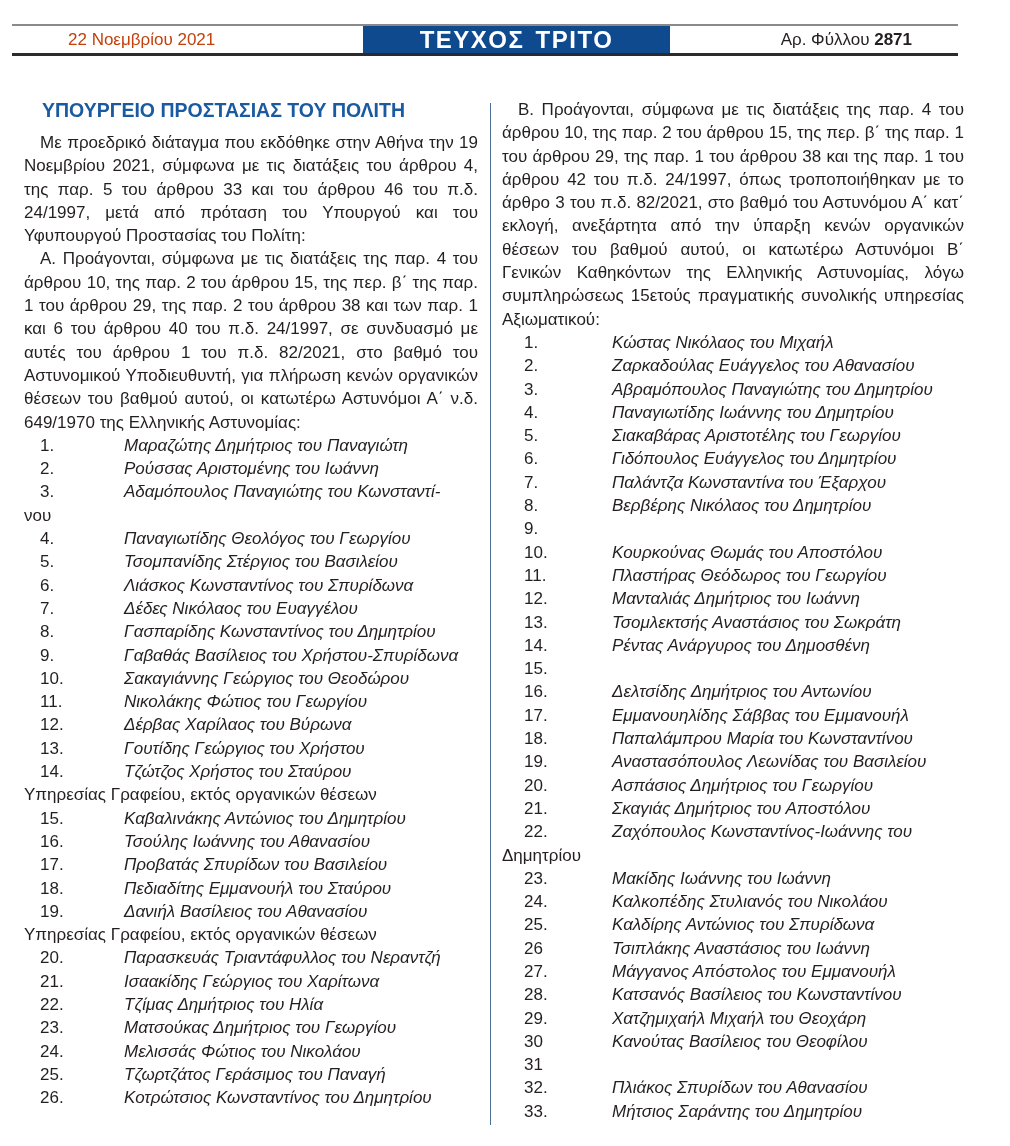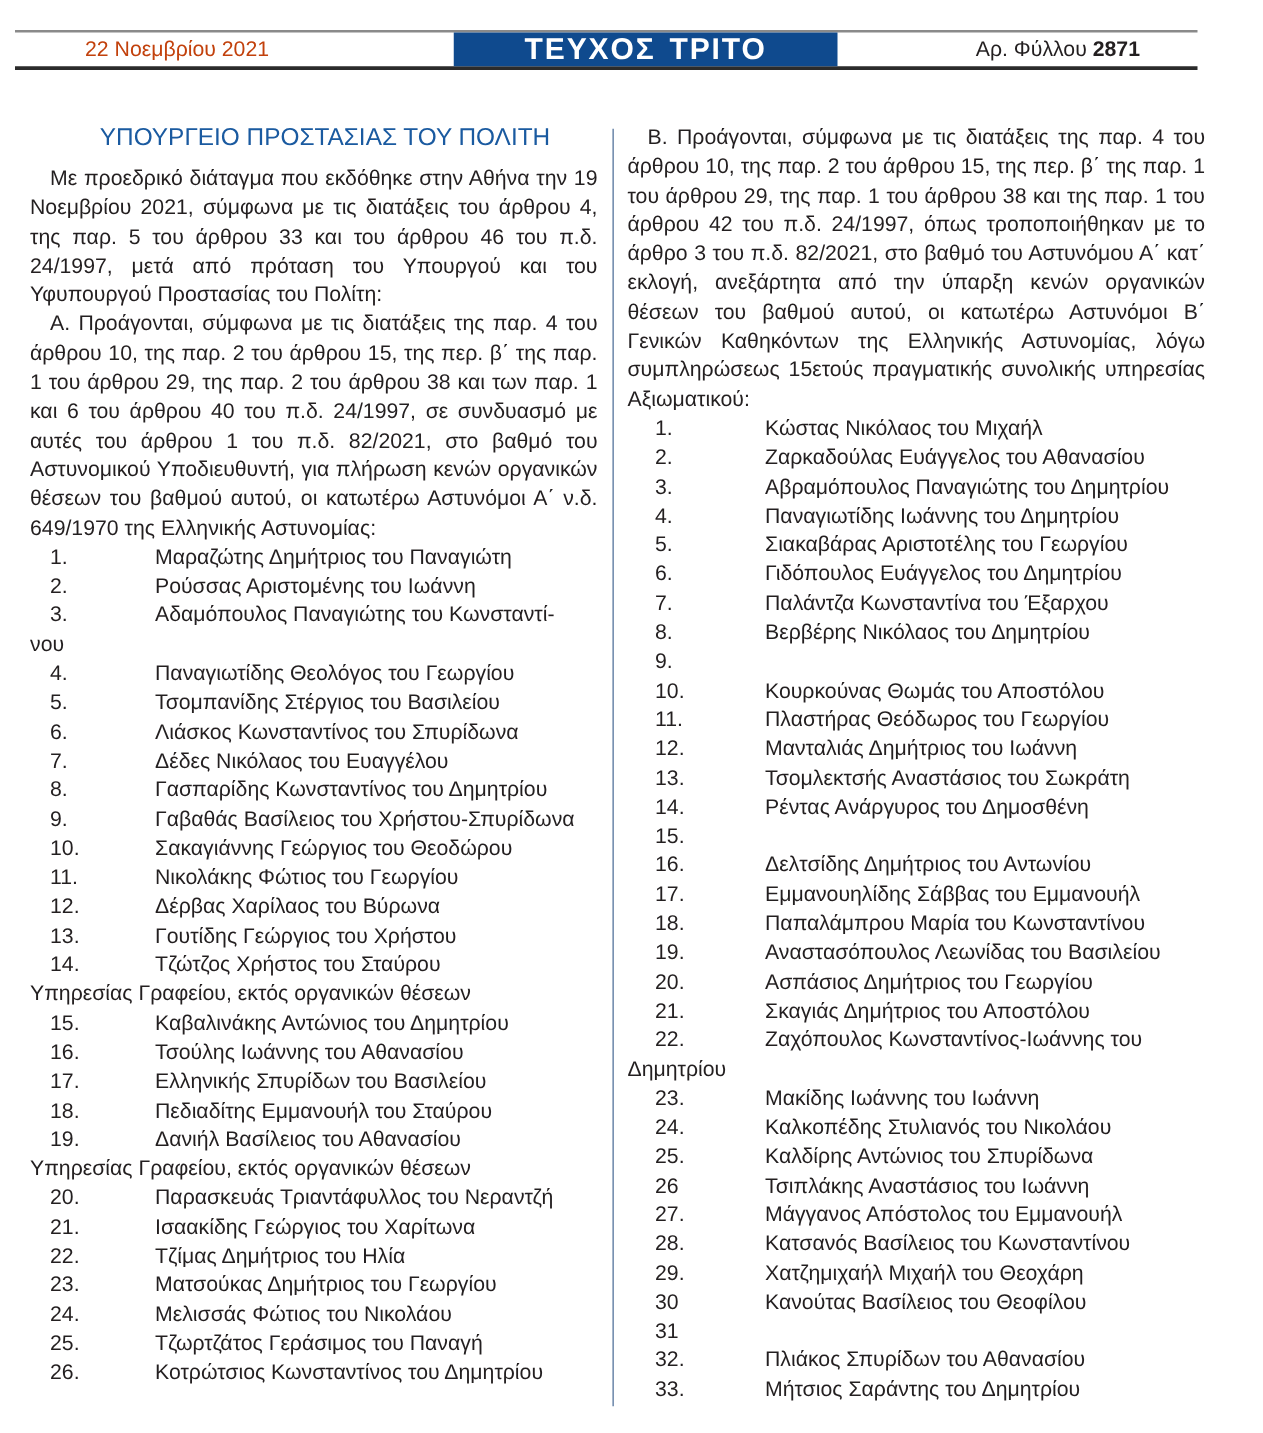--- a/index.html
+++ b/index.html
@@ -32,35 +32,35 @@
   .divider {
     position: absolute; left: 490px; top: 103px; width: 1px; height: 1022px;
     background: #4d6e98;
   }
 
   .col { position: absolute; top: 98px; }
   .col.left { left: 24px; width: 454px; }
   .col.right { left: 502px; width: 462px; top: 98px; }
 
   .ministry {
-    font-weight: normal; color: #1a5aa0; font-size: 19.5px;
-    text-align: center; margin: 0 0 9px 0; height: 24px; line-height: 24px;
+    font-weight: bold; color: #1a5aa0; font-size: 19.5px;
+    margin: 0 0 9px 0; height: 24px; line-height: 24px;
     padding-left: 18px;
   }
   p.para {
     margin: 0; font-size: 17px; line-height: 23.3px;
     text-align: justify; text-indent: 16px;
   }
   .list { margin: 0; padding: 0; list-style: none; }
   .list li {
     font-size: 17px; line-height: 23.3px; position: relative; height: 23.3px;
     white-space: nowrap;
   }
   .list li .num { position: absolute; left: 16px; }
-  .list li .name { position: absolute; left: 100px; }
+  .list li .name { position: absolute; left: 100px; font-style: italic; }
   .list li.wrap { height: 46.6px; }
   .list li.wrap .cont { position: absolute; left: 0; top: 23.3px; text-align: right; }
   .list li.note { text-indent: 0; }
   .list li.note span { position: absolute; left: 0; }
 
   .right .list li .num { left: 22px; }
   .right .list li .name { left: 110px; }
 </style>
 </head>
 <body>
@@ -141,21 +141,21 @@
     <li>
         <span class="num">15.</span>
         <span class="name">Καβαλινάκης Αντώνιος του Δημητρίου</span>
       </li>
     <li>
         <span class="num">16.</span>
         <span class="name">Τσούλης Ιωάννης του Αθανασίου</span>
       </li>
     <li>
         <span class="num">17.</span>
-        <span class="name">Ελληνικής Σπυρίδων του Βασιλείου</span>
+        <span class="name">Προβατάς Σπυρίδων του Βασιλείου</span>
       </li>
     <li>
         <span class="num">18.</span>
         <span class="name">Πεδιαδίτης Εμμανουήλ του Σταύρου</span>
       </li>
     <li>
         <span class="num">19.</span>
         <span class="name">Δανιήλ Βασίλειος του Αθανασίου</span>
       </li>
     <li class="note">

